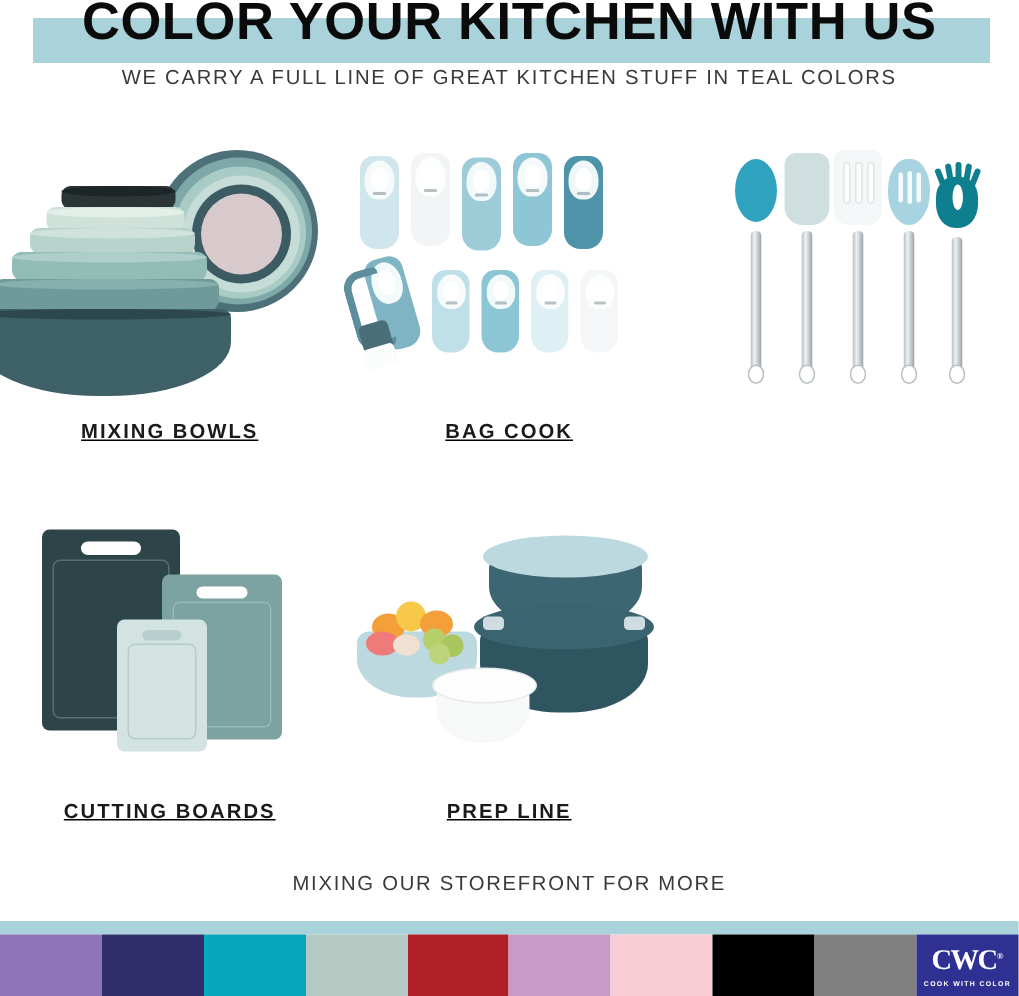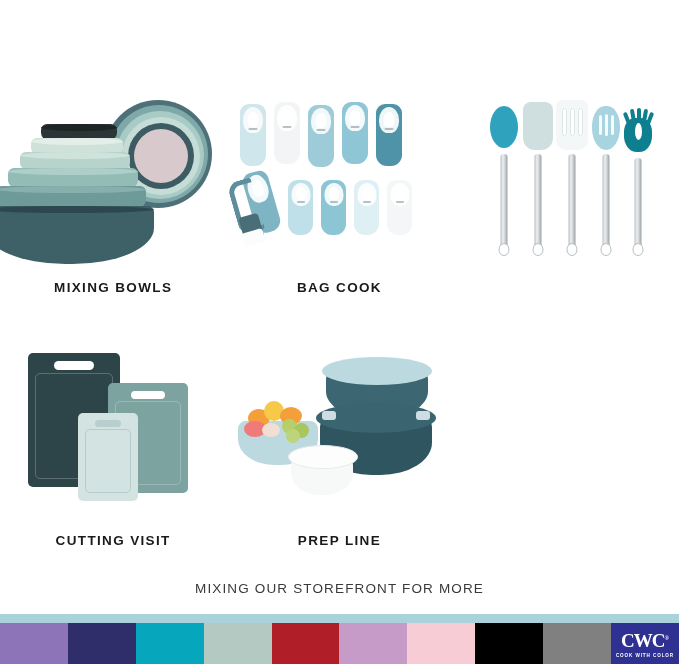--- a/index.html
+++ b/index.html
@@ -22,21 +22,21 @@
     line-height:42px;white-space:nowrap;
   }
   .subtitle{
     position:absolute;left:0;top:44px;width:679px;text-align:center;
     font-size:13.5px;color:#3a3a3a;letter-spacing:1.15px;white-space:nowrap;
   }
 
   
   .grid{position:absolute;left:0;top:88px;width:679px;}
   .row{display:flex;width:679px;}
-  .cell{width:226.3px;position:relative;}
+  .cell{width:226.3px;position:relative;text-decoration:underline;}
   .art{position:relative;height:182px;width:100%;}
   .cap{
     text-align:center;font-size:13.5px;font-weight:bold;color:#1a1a1a;
     letter-spacing:1.35px;margin-top:10px;white-space:nowrap;
   }
   .r2{margin-top:46px;}
 
   
   .bowlstack{position:absolute;left:0;top:0;width:100%;height:182px;}
   .lid{position:absolute;border-radius:50%;}
@@ -111,20 +111,25 @@
   .logo .cwc{font-size:19px;font-weight:bold;letter-spacing:-1px;line-height:19px;
     font-family:"Liberation Serif","DejaVu Serif",serif;position:relative;}
   .logo .reg{font-size:6px;vertical-align:super;letter-spacing:0;}
   .logo .tag{font-size:4.6px;letter-spacing:0.9px;margin-top:2px;font-weight:bold;}
 </style>
 </head>
 <body>
 
 <div class="page">
 
+  <div class="header">
+    <div class="title-band" style="background: rgb(169, 210, 218);"></div>
+    <div class="title">COLOR YOUR KITCHEN WITH US</div>
+    <div class="subtitle">WE CARRY A FULL LINE OF GREAT KITCHEN STUFF IN TEAL COLORS</div>
+  </div>
 
   <div class="grid">
 
     <div class="row">
 
       <div class="cell">
         <div class="art">
           <div class="bowlstack">
 
             <div class="lid" style="left:104px;top:12px;width:108px;height:108px;background:#4d7079;"></div>
@@ -285,21 +290,21 @@
           </div>
           <div class="board" style="left:108px;top:42px;width:80px;height:110px;background:#7da3a0;">
             <div class="inner" style="top:18px;"></div>
             <div class="grip" style="top:8px;width:34px;height:8px;"></div>
           </div>
           <div class="board" style="left:78px;top:72px;width:60px;height:88px;background:#d2e3e2;">
             <div class="inner" style="top:16px;border-color:rgba(120,150,150,.3);"></div>
             <div class="grip" style="top:7px;width:26px;height:7px;background:#b9cfcf;"></div>
           </div>
         </div>
-        <div class="cap">CUTTING VISIT</div>
+        <div class="cap">CUTTING BOARDS</div>
       </div>
 
 
       <div class="cell">
         <div class="art">
 
           <div class="pbowl" style="left:96px;top:16px;width:110px;height:62px;">
             <div class="pbody" style="left:4px;top:14px;width:102px;height:48px;background:#3c6671;"></div>
             <div class="plid" style="left:0;top:0;width:110px;height:28px;background:#bdd9e0;"></div>
           </div>

